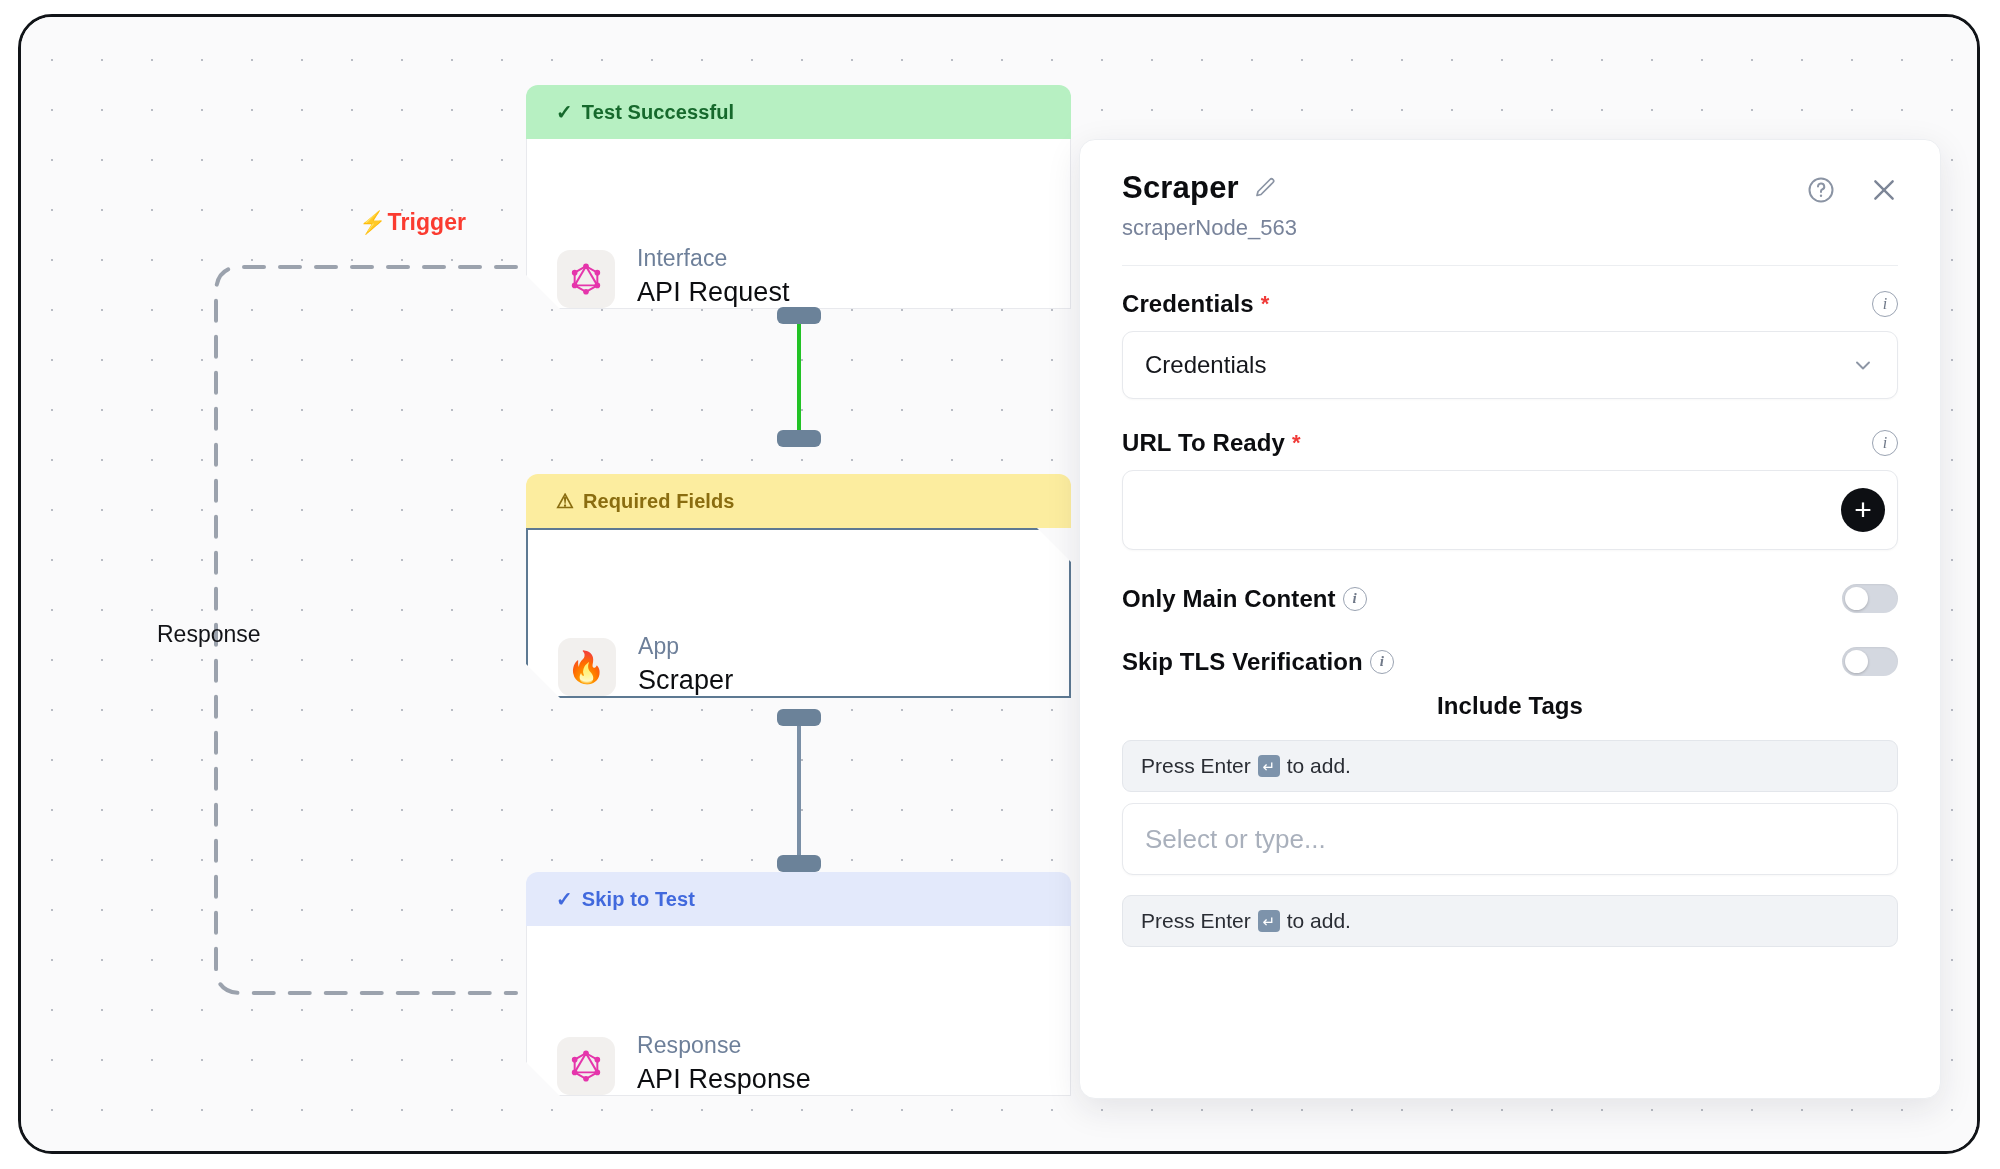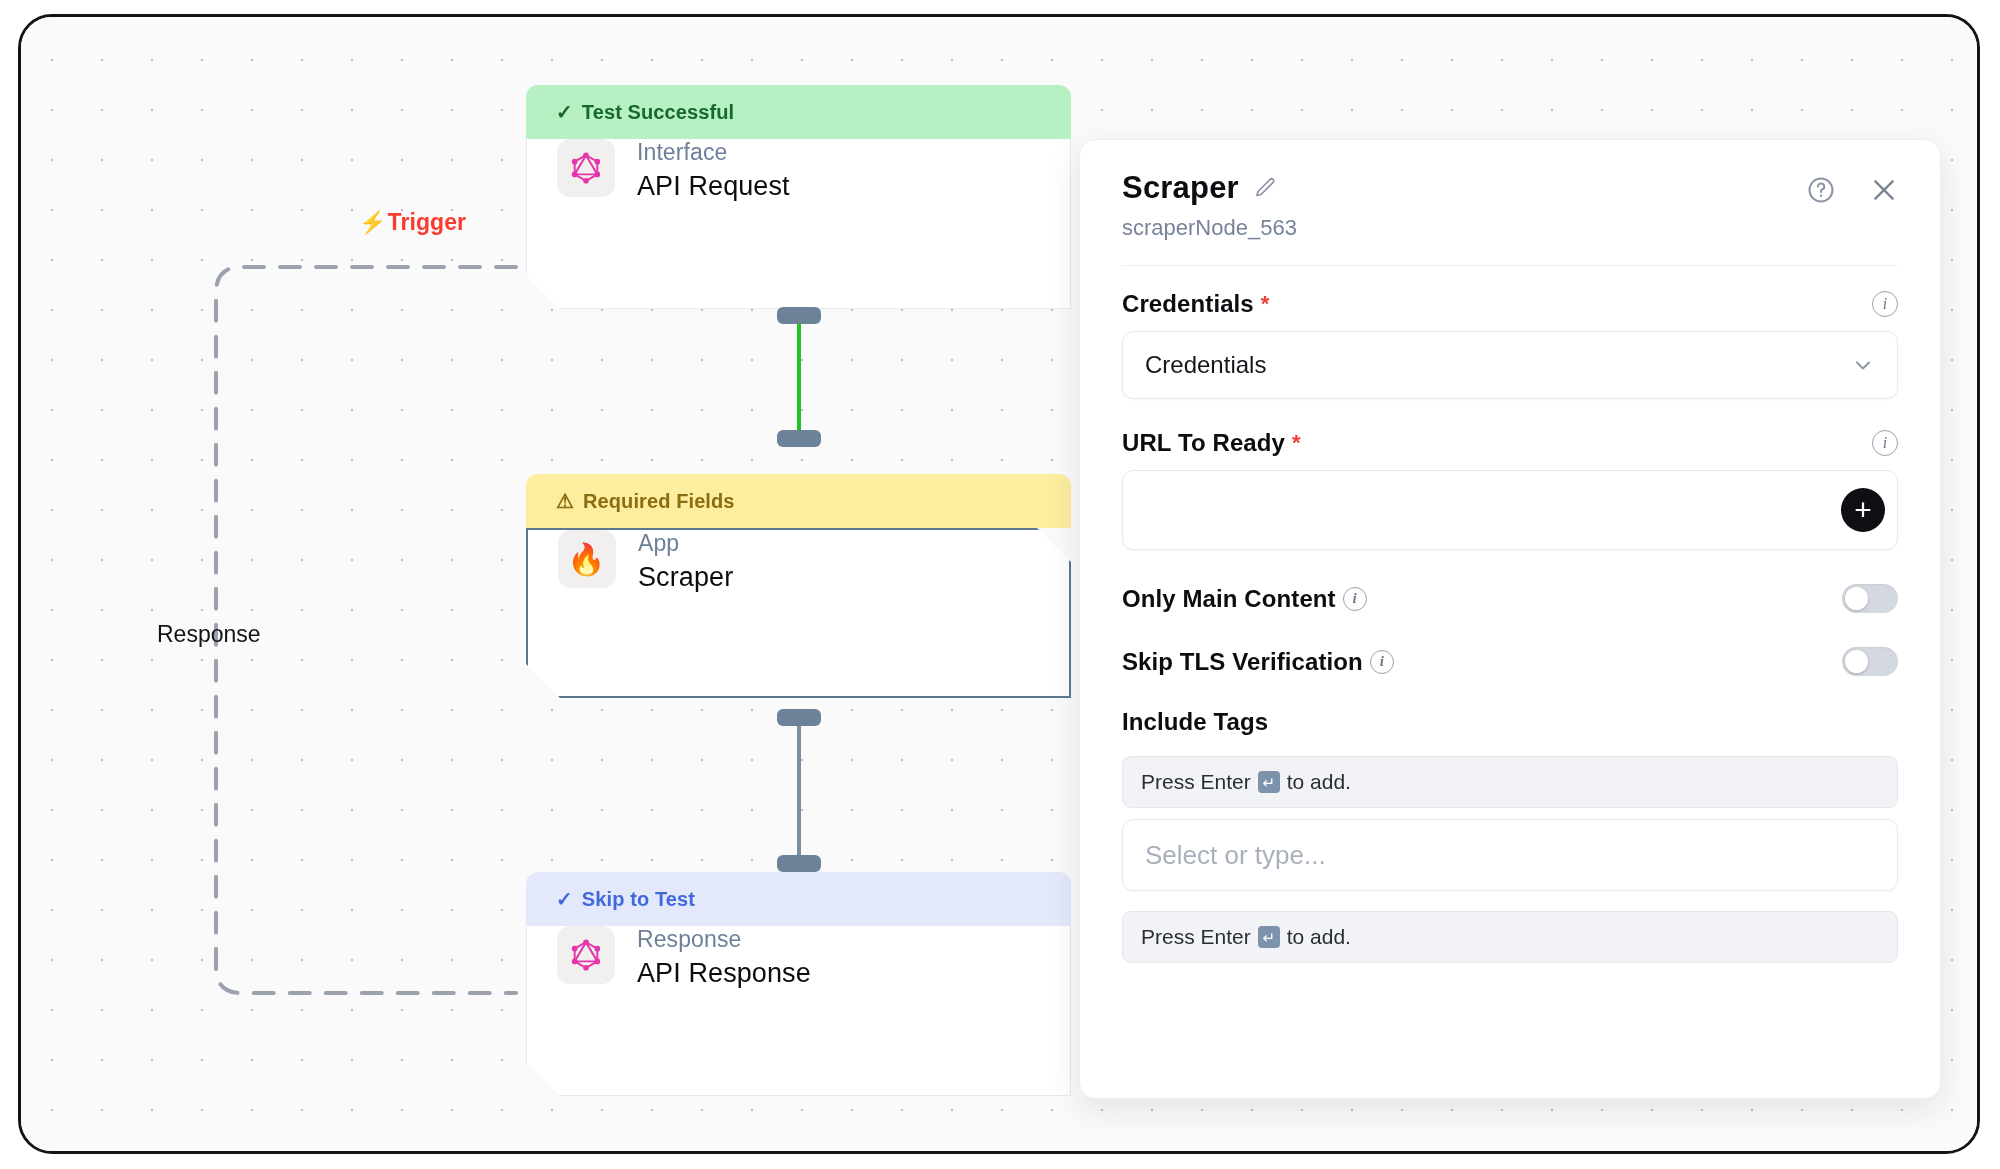--- a/index.html
+++ b/index.html
@@ -70,21 +70,21 @@
   }
   .node-status .glyph { font-size: 20px; font-weight: 700; line-height: 1; }
 
   .st-success { background: #b7f0c2; color: #16692c; }
   .st-warn    { background: #fced9f; color: #8a6d10; }
   .st-ready   { background: #e3e9fb; color: #4169dd; }
 
   .node-body {
     background: #ffffff;
     height: 170px;
-    display: flex; align-items: flex-start;
+    display: flex; align-items: flex-end;
     padding-left: 30px;
     gap: 22px;
     border: 1.5px solid #e8e9ed;
     border-top: none;
   }
   
   .clip-bl { clip-path: polygon(0 0, 100% 0, 100% 100%, 34px 100%, 0 calc(100% - 34px)); }
   
   .clip-tr-bl { clip-path: polygon(0 0, calc(100% - 34px) 0, 100% 34px, 100% 100%, 34px 100%, 0 calc(100% - 34px)); }
 
@@ -237,21 +237,21 @@
     border-radius: 11px;
     background: #fff;
     display: flex; align-items: center;
     padding: 0 22px;
     font-size: 26px; color: #a9b0bc;
     cursor: text;
     box-shadow: 0 1px 2px rgba(20,25,40,.03);
   }
 
   .mt-30 { margin-top: 30px; }
-  .mt-24 { margin-top: 32px; }
+  .mt-24 { margin-top: 16px; justify-content: center; }
   .mt-20 { margin-top: 20px; }
 </style>
 </head>
 <body>
 
 <div class="app-frame">
 
   <div class="canvas"></div>
 
   <svg class="edge-dashed" viewBox="0 0 1962 1140" preserveAspectRatio="none">

